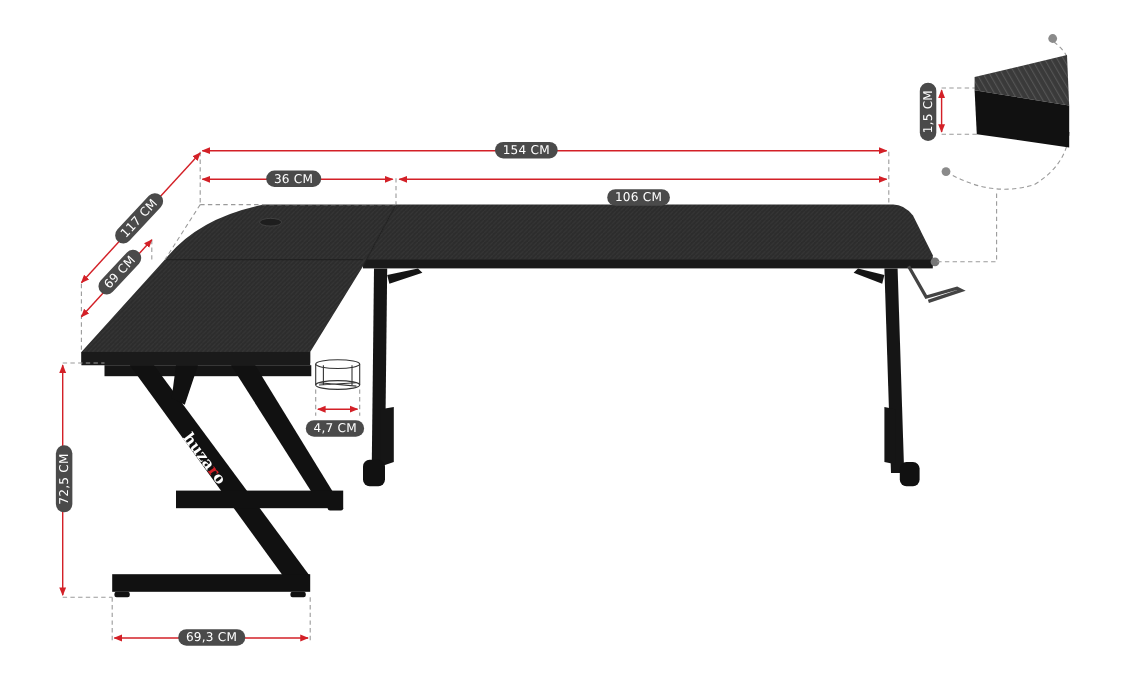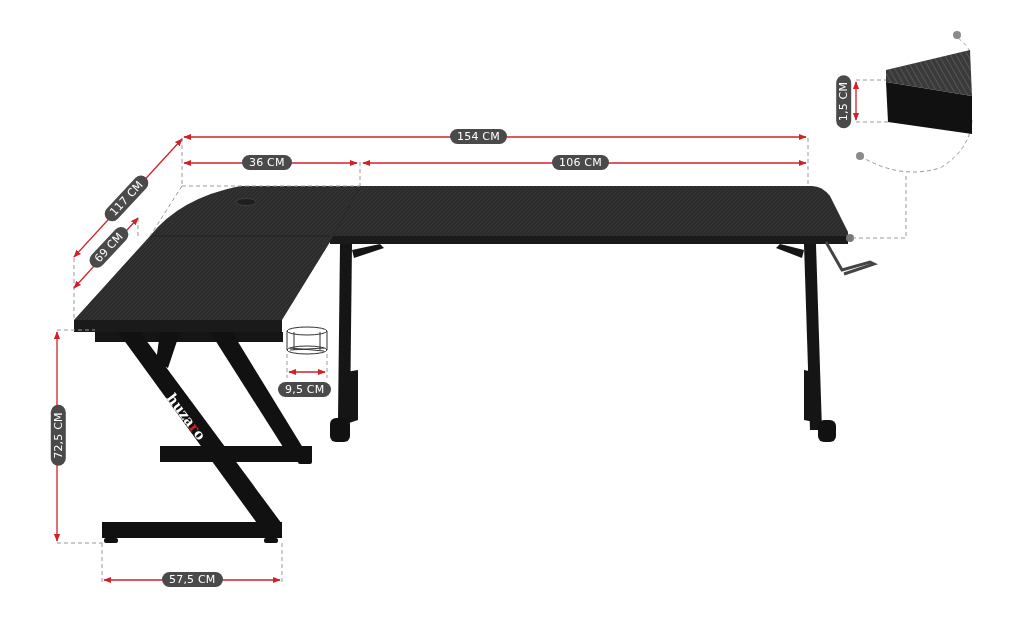--- a/index.html
+++ b/index.html
@@ -124,20 +124,20 @@
     <line x1="57" y1="332" x2="57" y2="541" marker-start="url(#arr)" marker-end="url(#arr)"></line>
     <line x1="104" y1="580" x2="280" y2="580" marker-start="url(#arr)" marker-end="url(#arr)"></line>
     <line x1="289" y1="372" x2="325" y2="372" marker-start="url(#arr)" marker-end="url(#arr)"></line>
     <line x1="856" y1="82" x2="856" y2="120" marker-start="url(#arr)" marker-end="url(#arr)"></line>
   </g>
 </svg>
 
 
 <div class="lbl" style="left:450px;top:129px;">154 CM</div>
 <div class="lbl" style="left:242px;top:155px;">36 CM</div>
-<div class="lbl" style="left:552px;top:155px;">106 CM</div>
+<div class="lbl" style="left:552px;top:172px;">106 CM</div>
 <div class="lbl rot" style="left:98px;top:191px;transform:rotate(-47deg);">117 CM</div>
 <div class="lbl rot" style="left:84px;top:240px;transform:rotate(-47deg);">69 CM</div>
 <div class="lbl rot" style="left:28px;top:428px;transform:rotate(-90deg);">72,5 CM</div>
-<div class="lbl" style="left:162px;top:572px;">57,5 CM</div>
-<div class="lbl" style="left:278px;top:382px;">9,5 CM</div>
+<div class="lbl" style="left:162px;top:572px;">69,3 CM</div>
+<div class="lbl" style="left:278px;top:382px;">4,7 CM</div>
 <div class="lbl rot" style="left:817px;top:94px;transform:rotate(-90deg);">1,5 CM</div>
 </div>
 
 </body></html>

